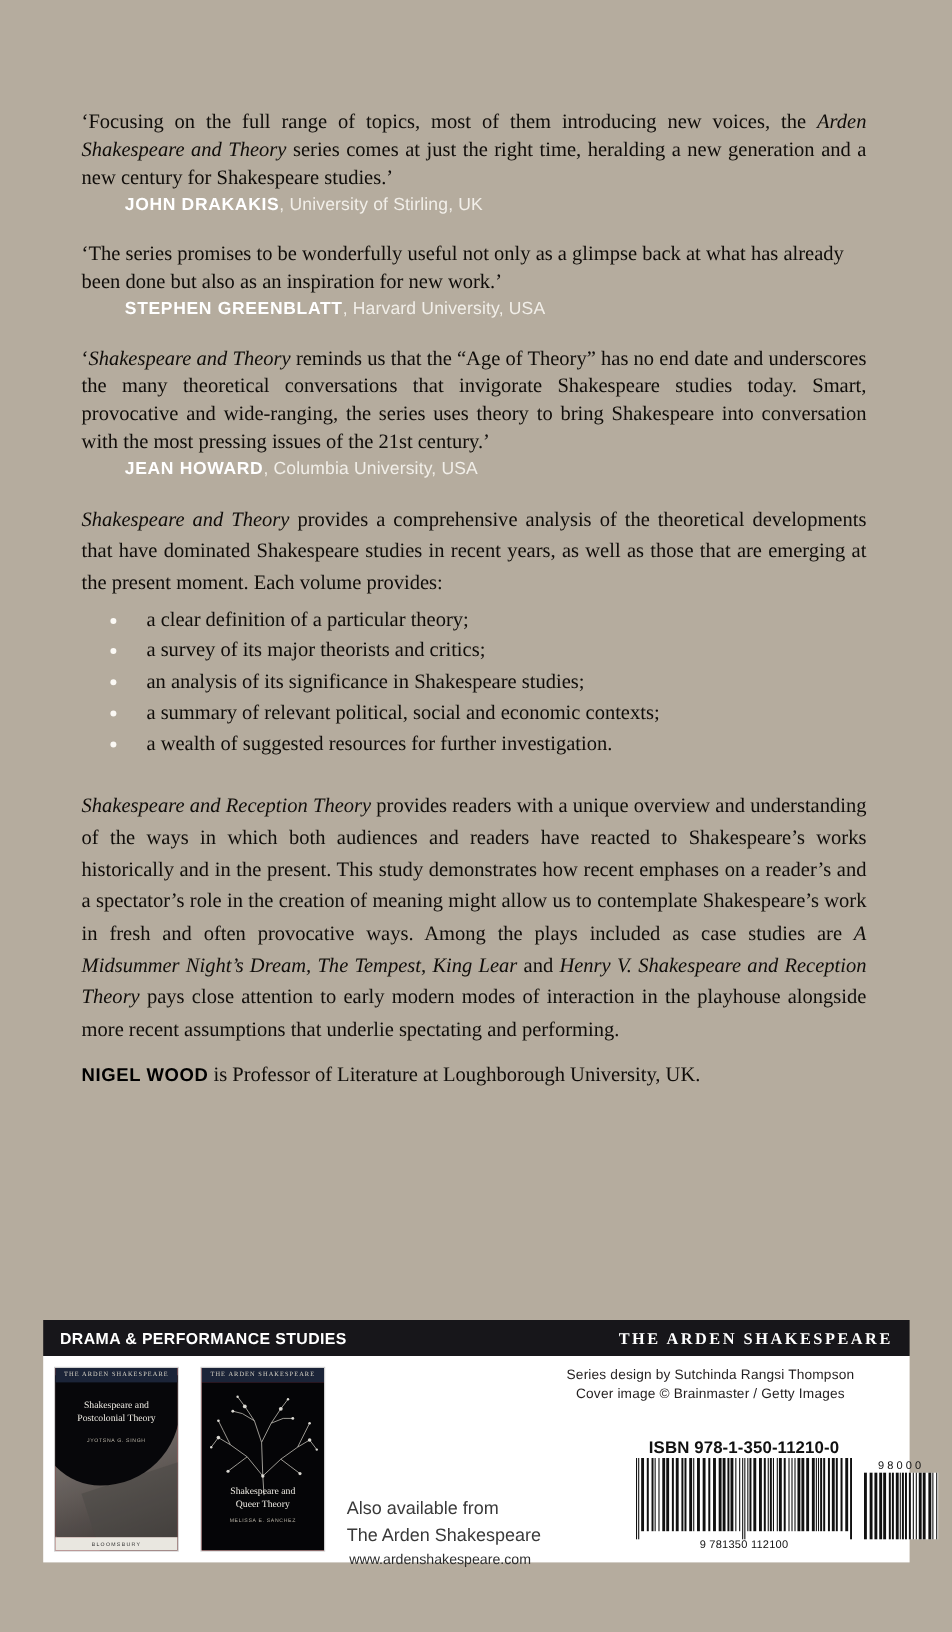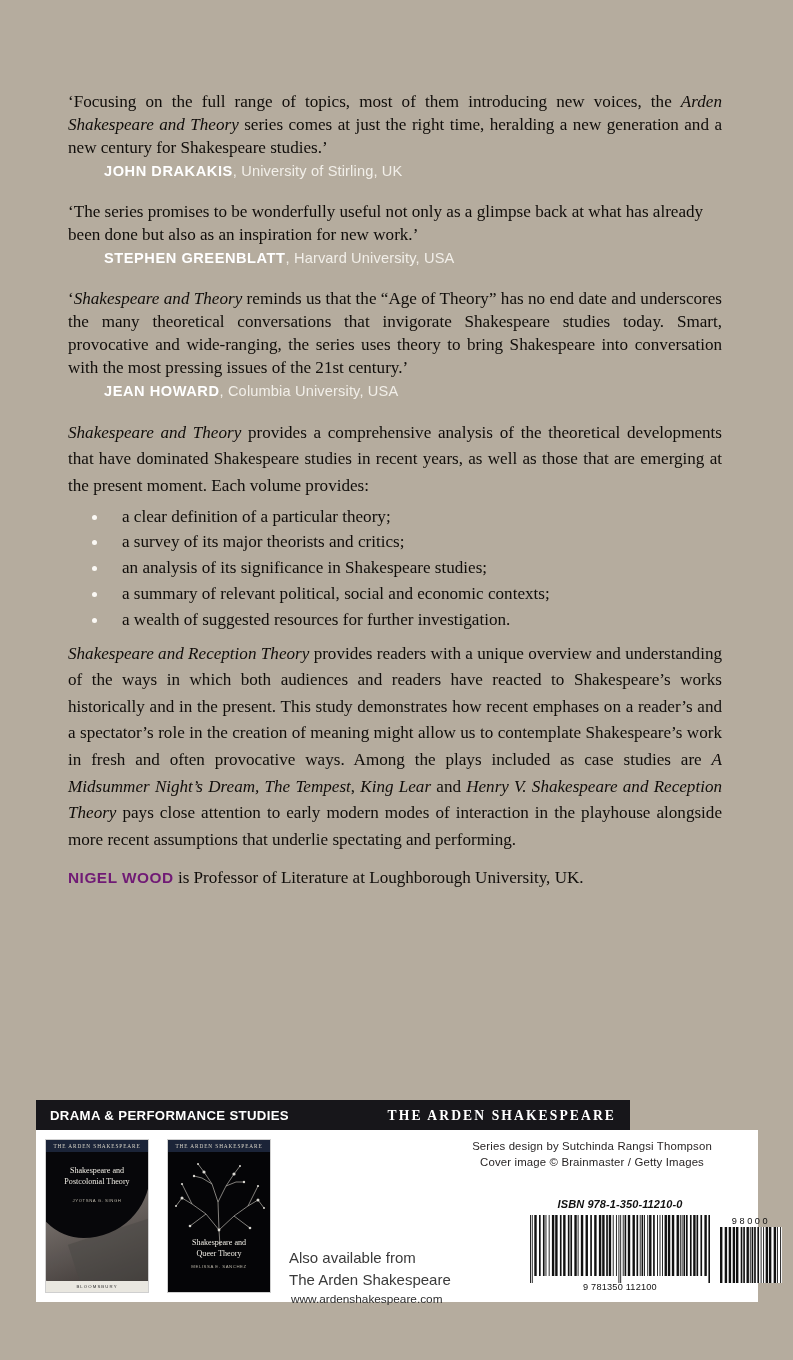--- a/index.html
+++ b/index.html
@@ -57,21 +57,21 @@
     font-family: "Liberation Serif", serif;
     font-size: 17.1px;
     line-height: 1.555;
     color: #100d0a;
     text-align: justify;
     margin: 0 0 12px 0;
   }
   .para i { font-style: italic; }
   .para.tight { margin-bottom: 4px; }
   ul.bullets {
-    margin: 0 0 8px 0;
+    margin: 0 0 26px 0;
     padding: 0;
     list-style: none;
   }
   ul.bullets li {
     position: relative;
     padding-left: 54px;
     font-size: 17.1px;
     line-height: 1.51;
     color: #100d0a;
   }
@@ -89,21 +89,21 @@
     font-family: "Liberation Serif", serif;
     font-size: 17.1px;
     line-height: 1.5;
     color: #100d0a;
     margin: 0 0 20px 0;
   }
   .credit-line .bold-w {
     font-family: "Liberation Sans", sans-serif;
     font-weight: bold;
     font-size: 15.4px;
-    color: #701a75;
+    color: #000000;
     letter-spacing: 0.5px;
   }
   .editor-line {
     font-family: "Liberation Serif", serif;
     font-size: 17.1px;
     color: #100d0a;
     margin: 0;
   }
   .editor-line .bold-w {
     font-family: "Liberation Sans", sans-serif;
@@ -111,21 +111,21 @@
     font-size: 15.4px;
     color: #ffffff;
     letter-spacing: 0.5px;
   }
 
   
   .imprint-bar {
     position: absolute;
     left: 36px;
     top: 1100px;
-    width: 594px;
+    width: 722px;
     height: 30px;
     background: #17161a;
     color: #ffffff;
   }
   .imprint-left {
     position: absolute;
     left: 14px;
     top: 8px;
     font-family: "Liberation Sans", sans-serif;
     font-size: 13.2px;
@@ -276,25 +276,24 @@
     font-size: 11.8px;
     color: #2c2c2c;
   }
   .isbn-text {
     position: absolute;
     left: 489px;
     top: 68px;
     width: 190px;
     text-align: center;
     font-family: "Liberation Sans", sans-serif;
-    font-size: 11px;
+    font-size: 14px;
     font-weight: bold;
     color: #111111;
     letter-spacing: 0.1px;
-    font-style: italic;
   }
   
   .barcode-main {
     position: absolute;
     left: 494px;
     top: 85px;
     width: 180px;
     height: 68px;
   }
   .barcode-sup {

